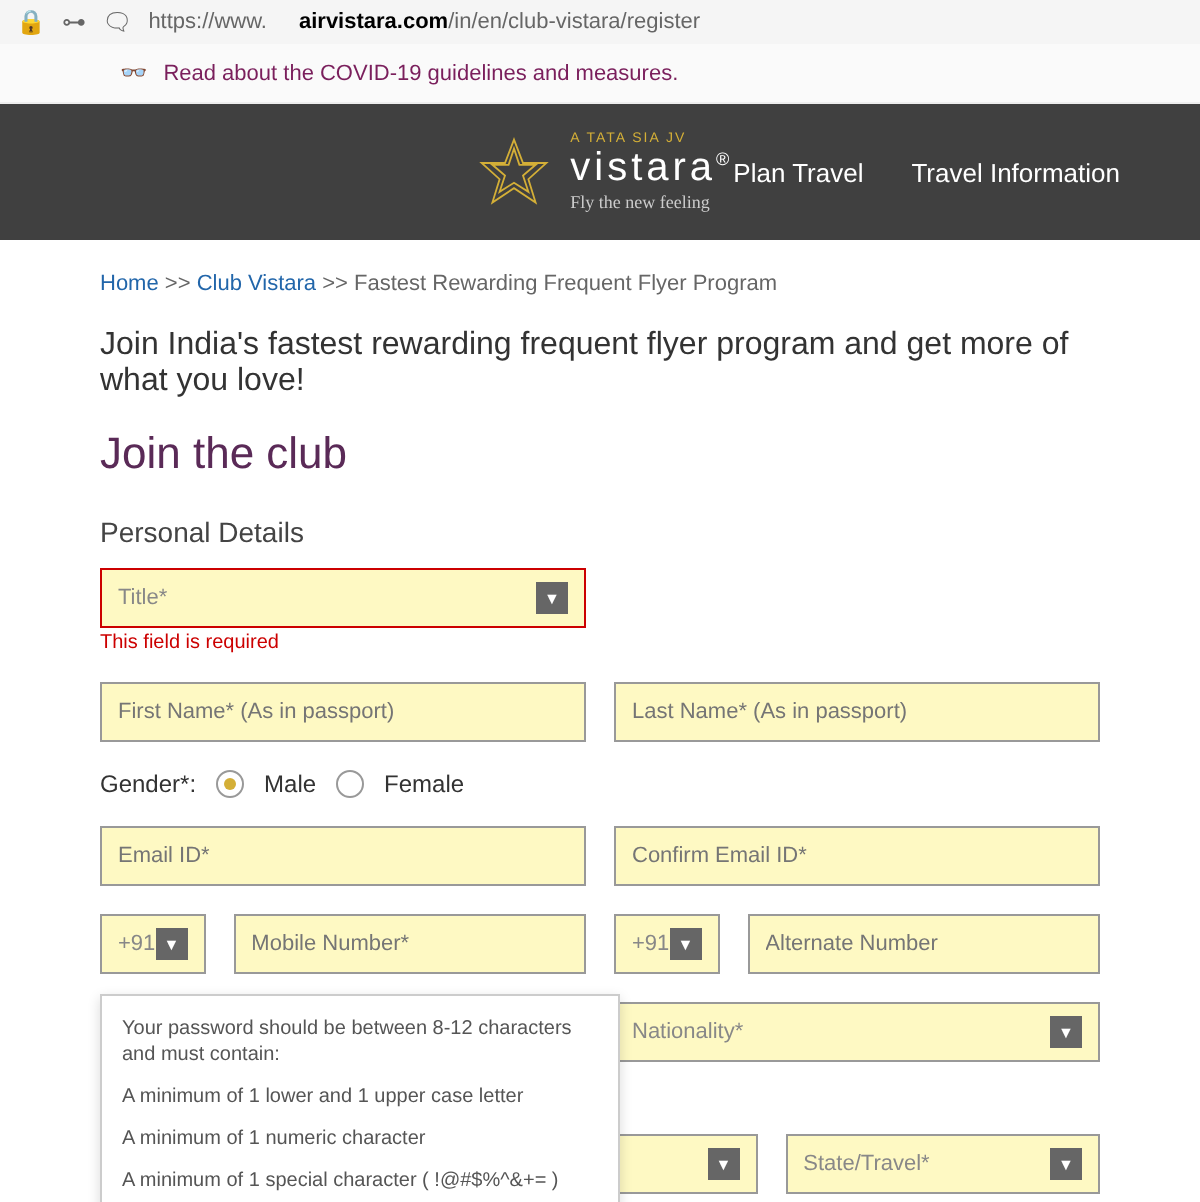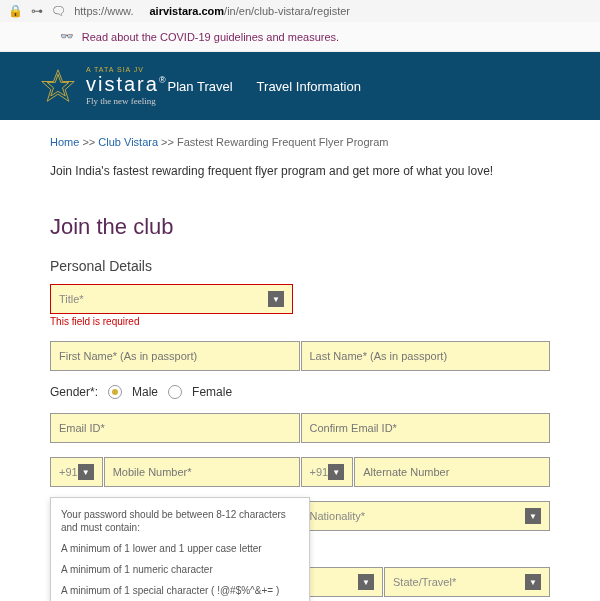--- a/index.html
+++ b/index.html
@@ -2,36 +2,36 @@
 <html><head>
 <meta charset="utf-8">
 <style>
 * { box-sizing: border-box; margin: 0; padding: 0; font-family: Arial, sans-serif; }
 body { background: #fff; width: 600px; font-size: 12px; color: #333; }
 .browser-bar { background: #f5f5f5; padding: 4px 8px; display: flex; align-items: center; gap: 8px; font-size: 11px; color: #666; }
 .browser-bar .icon { font-size: 12px; }
 .url-bar { flex: 1; }
 .url-bar .domain { color: #000; font-weight: bold; padding-left: 16px; }
 .covid-banner { background: #fafafa; padding: 8px 60px; font-size: 11px; color: #7a1f5c; border-bottom: 1px solid #eee; display: flex; align-items: center; gap: 8px; }
-.header { background: #0c4a6e; color: #fff; padding: 14px 40px; display: flex; align-items: center; justify-content: flex-start; }
+.header { background: #404040; color: #fff; padding: 14px 40px; display: flex; align-items: center; justify-content: flex-end; }
 .logo { display: flex; align-items: center; gap: 10px; }
 .logo-star { width: 36px; height: 36px; position: relative; }
 .logo-star svg { width: 100%; height: 100%; }
 .logo-text { display: flex; flex-direction: column; }
 .logo-tata { font-size: 7px; letter-spacing: 1px; color: #d4af37; }
 .logo-name { font-size: 20px; letter-spacing: 2px; font-weight: 300; }
 .logo-tag { font-size: 9px; color: #ccc; font-family: Liberation Serif, serif; }
 .nav { display: flex; gap: 24px; font-size: 13px; }
 .content { padding: 16px 50px; }
 .breadcrumb { font-size: 11px; color: #666; margin-bottom: 16px; }
 .breadcrumb a { color: #2266aa; text-decoration: none; }
-.intro { font-size: 12px; color: #333; margin-bottom: 36px; }
+.intro { font-size: 16px; color: #333; margin-bottom: 14px; }
 h1 { font-size: 22px; font-weight: 400; color: #5a2a57; margin-bottom: 18px; }
 h2 { font-size: 14px; font-weight: 400; color: #444; margin-bottom: 10px; }
-.form-row { display: flex; gap: 1px; margin-bottom: 14px; }
+.form-row { display: flex; gap: 14px; margin-bottom: 14px; }
 .form-col { flex: 1; position: relative; }
 .form-col.narrow { flex: 0 0 50px; }
 input[type="text"], input[type="password"], .select { width: 100%; height: 30px; border: 1px solid #999; padding: 0 8px; font-size: 11px; color: #888; background: #fef9c3; }
 .select { display: flex; align-items: center; justify-content: space-between; cursor: pointer; }
 .select .chev { width: 16px; height: 16px; background: #666; display: flex; align-items: center; justify-content: center; color: #fff; font-size: 8px; }
 .error-field { border: 1px solid #c00 !important; }
 .error-msg { color: #c00; font-size: 10px; margin-top: 2px; }
 .gender-row { display: flex; align-items: center; gap: 10px; font-size: 12px; margin-bottom: 14px; }
 .radio { width: 14px; height: 14px; border: 1px solid #999; border-radius: 50%; display: inline-flex; align-items: center; justify-content: center; }
 .radio.checked::after { content: ''; width: 6px; height: 6px; background: #d4af37; border-radius: 50%; }

